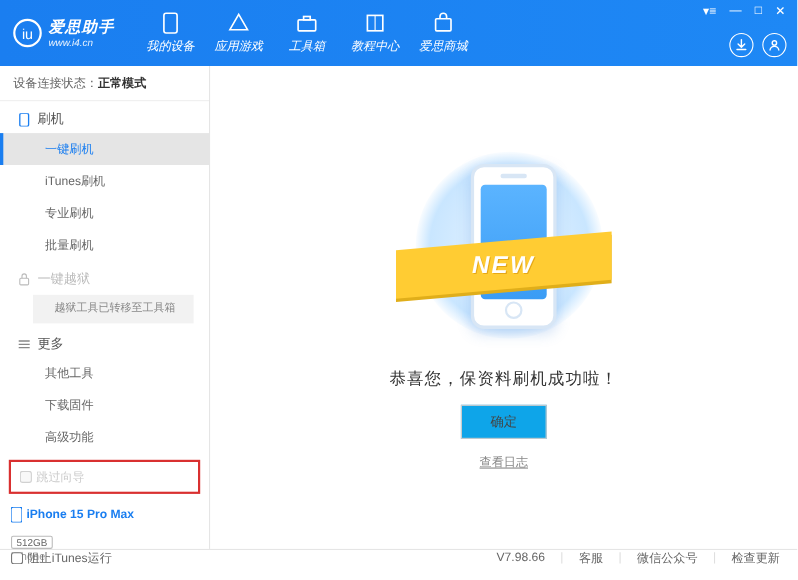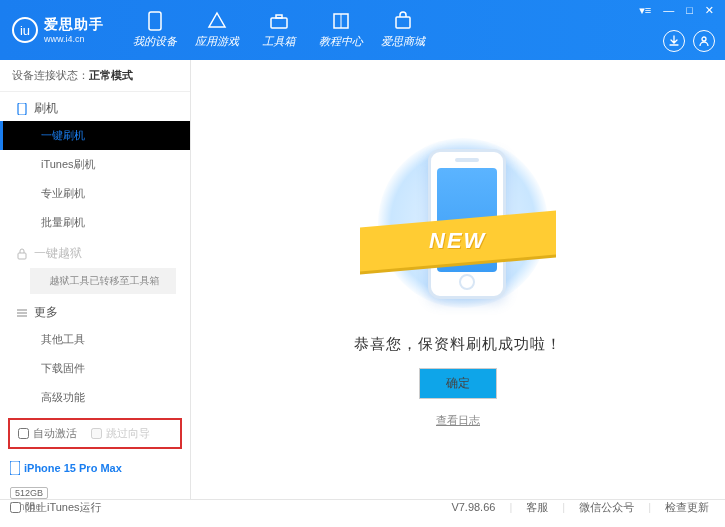--- a/index.html
+++ b/index.html
@@ -1,37 +1,37 @@
 <!DOCTYPE html>
 <html><head>
 <meta charset="utf-8">
 <style>
 * { margin:0; padding:0; box-sizing:border-box; font-family:"Microsoft YaHei",Arial,sans-serif; }
 body { width:725px; height:527px; background:#fff; overflow:hidden; font-size:12px; color:#333; }
 .header { height:60px; background:linear-gradient(90deg,#1a7ef0,#1e88f5); display:flex; align-items:center; padding:0 12px; position:relative; }
 .logo-wrap { display:flex; align-items:center; gap:6px; margin-right:20px; }
 .logo-circle { width:26px; height:26px; border:2px solid #fff; border-radius:50%; display:flex; align-items:center; justify-content:center; color:#fff; font-weight:normal; font-size:13px; }
-.logo-text { color:#fff; }
+.logo-text { color:#fff;font-style:italic; }
 .logo-text .t1 { font-size:14px; font-weight:bold; letter-spacing:1px; }
 .logo-text .t2 { font-size:9px; opacity:.9; }
 .navs { display:flex; height:100%;font-style:italic; }
 .nav-item { width:62px; display:flex; flex-direction:column; align-items:center; justify-content:center; gap:3px; color:#fff; font-size:11px; cursor:pointer; }
 .nav-item.active { background:rgba(255,255,255,.18); }
 .nav-icon { width:20px; height:20px; display:flex; align-items:center; justify-content:center; }
 .win-btns { position:absolute; right:8px; top:4px; display:flex; gap:6px; color:#fff; font-size:11px; }
 .win-btns span { cursor:pointer; padding:0 3px; }
 .right-circles { position:absolute; right:10px; bottom:8px; display:flex; gap:8px; }
 .circle-btn { width:22px; height:22px; border:1.5px solid #fff; border-radius:50%; display:flex; align-items:center; justify-content:center; color:#fff; cursor:pointer; font-size:12px; }
 .body { display:flex; height:439px; }
 .sidebar { width:191px; border-right:1px solid #e5e5e5; display:flex; flex-direction:column; }
 .conn-status { padding:8px 12px; font-size:11px; color:#666; border-bottom:1px solid #efefef; }
 .conn-status b { color:#333; }
 .side-section { padding:8px 0 4px 16px; font-size:12px; color:#555; display:flex; align-items:center; gap:6px; }
 .side-item { padding:7px 0 7px 38px; font-size:11px; color:#666; cursor:pointer; border-left:3px solid transparent; }
-.side-item.active { background:#000000; color:#1a7ef0; border-left:3px solid #1a7ef0; }
+.side-item.active { background:#e5e5e5; color:#1a7ef0; border-left:3px solid #1a7ef0; }
 .side-item.boxed { background:#f2f2f2; margin:2px 14px 2px 30px; padding:6px 4px; font-size:10px; color:#888; text-align:center; line-height:1.4;font-family:Liberation Serif, serif; }
 .highlight-box { margin:6px 8px; border:2px solid #d93030; padding:6px 8px; display:flex; gap:14px; font-size:11px; color:#777; }
 .cb { display:flex; align-items:center; gap:4px; }
 .cb input { width:11px; height:11px; }
 .device-info { padding:6px 10px; font-size:11px; }
 .device-info .dn { color:#1a7ef0; font-weight:bold; }
 .device-info .badge { display:inline-block; border:1px solid #bbb; border-radius:2px; font-size:9px; padding:0 4px; margin-top:12px; color:#666; }
 .device-info .sub { color:#999; font-size:10px; margin-top:2px; }
 .main { flex:1; display:flex; flex-direction:column; align-items:center; justify-content:center; gap:14px; position:relative; }
 .phone-img { position:relative; width:160px; height:190px; }
@@ -159,24 +159,20 @@
       <span>更多</span>
     </div>
     <div id="more-items">
         <div class="side-item">其他工具</div>
         <div class="side-item">下载固件</div>
         <div class="side-item">高级功能</div>
       </div>
 
     <div style="flex:1"></div>
     <div class="highlight-box">
-      <label class="cb">
-          <input type="checkbox" style="">
-          <span>自动激活</span>
-        </label>
       <label class="cb" style="color:#ccc">
           <input type="checkbox" disabled="" style="">
           <span>跳过向导</span>
         </label>
     </div>
     <div class="device-info">
       <div style="display:flex;align-items:center;gap:4px">
         <svg width="10" height="14">
             <rect x="0" y="0" width="10" height="14" rx="2" fill="none" stroke="#1a7ef0" stroke-width="1.2"></rect>
           </svg>

